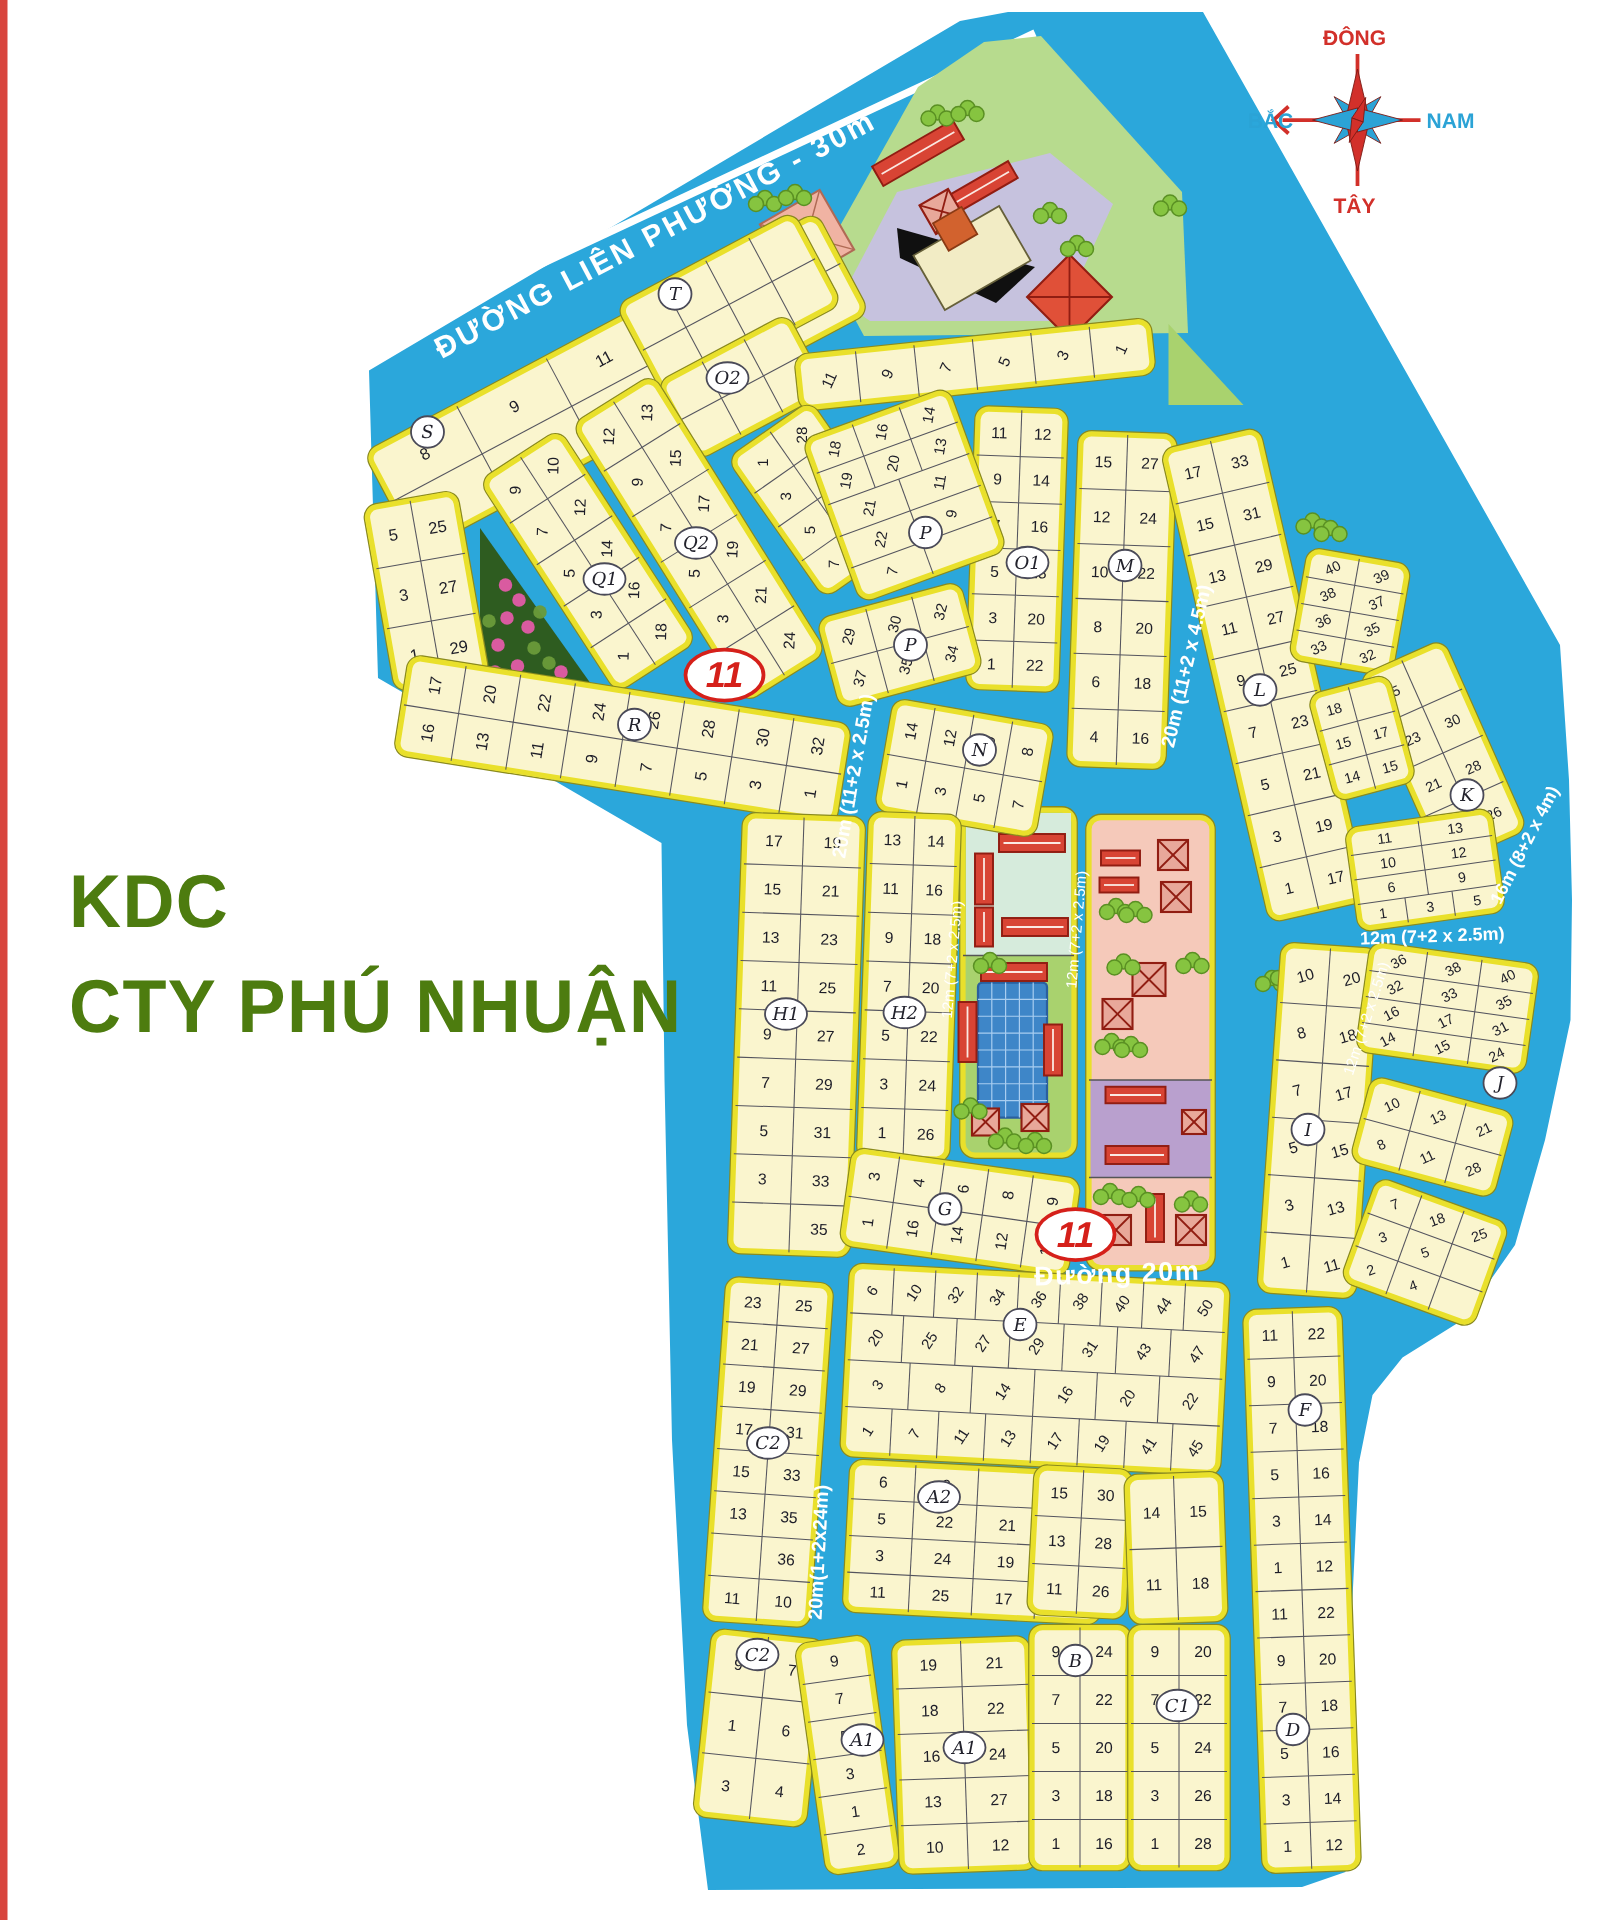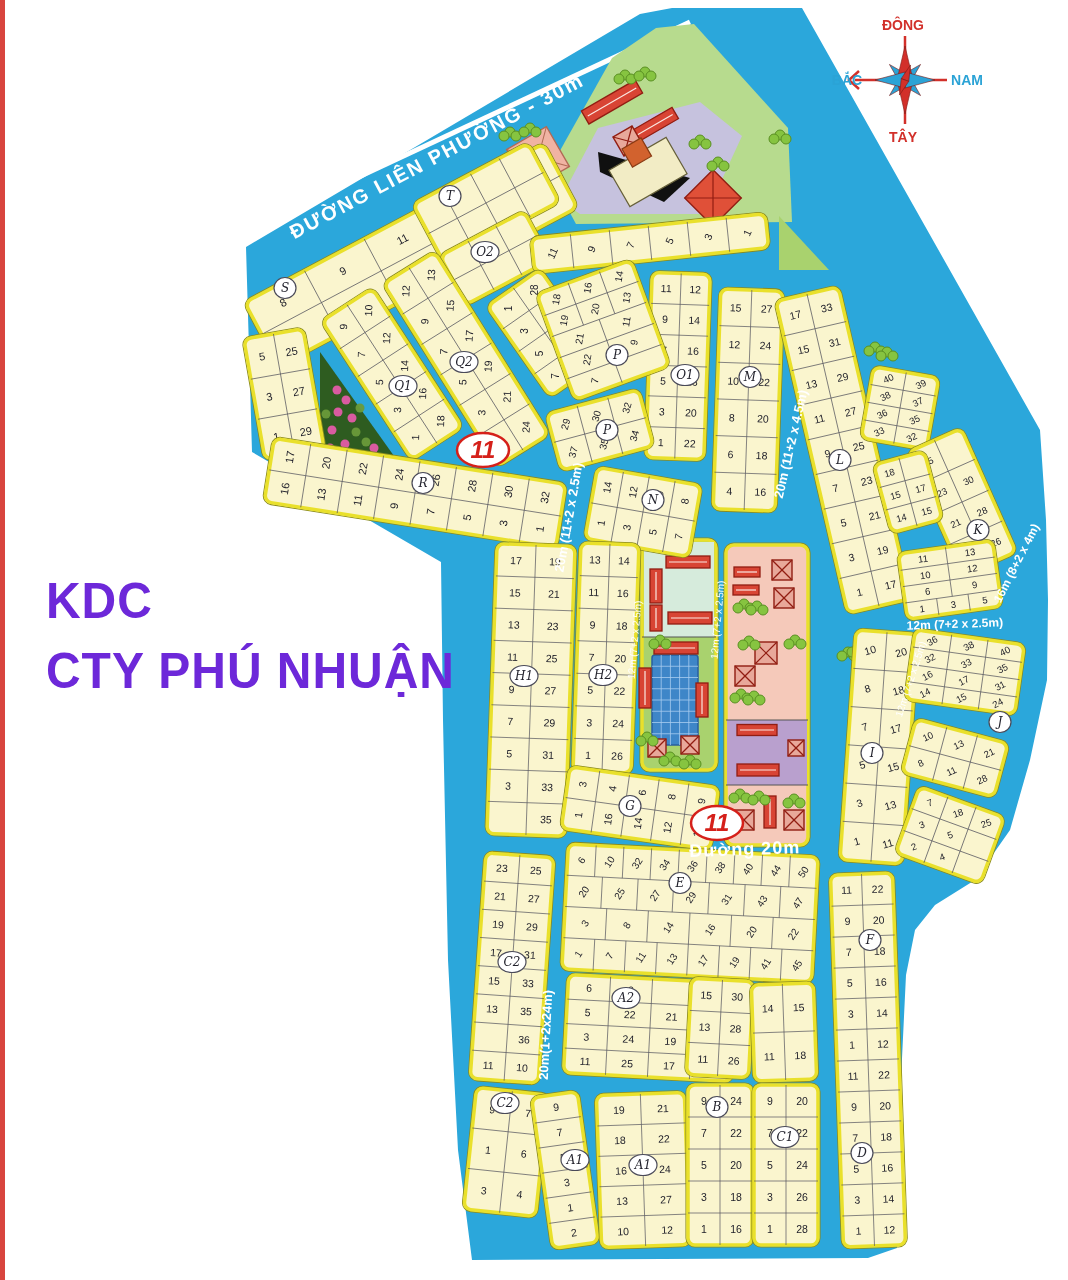--- a/index.html
+++ b/index.html
@@ -1342,17 +1342,17 @@
           <polygon points="935,80 905,88 905,80 905,72" fill="#2ba3d6" stroke="#7a1a14" stroke-width="0.6"></polygon>
           <polygon points="875,80 905,72 905,80 905,88" fill="#2ba3d6" stroke="#7a1a14" stroke-width="0.6"></polygon>
           <polygon points="910.4723222932107,64.96491806742546 908.7587704831436,81.36808057330268 905,80 901.2412295168564,78.63191942669732" fill="#d2302a" stroke="#7a1a14" stroke-width="0.6"></polygon>
           <polygon points="899.5276777067893,95.03508193257454 901.2412295168564,78.63191942669732 905,80 908.7587704831436,81.36808057330268" fill="#d2302a" stroke="#7a1a14" stroke-width="0.6"></polygon>
           <text x="903" y="30" text-anchor="middle" font-size="14" font-weight="bold" fill="#d2302a">ĐÔNG</text>
           <text x="903" y="142" text-anchor="middle" font-size="14" font-weight="bold" fill="#d2302a">TÂY</text>
           <text x="847" y="85" text-anchor="middle" font-size="14" font-weight="bold" fill="#2ba3d6">BẮC</text>
           <text x="967" y="85" text-anchor="middle" font-size="14" font-weight="bold" fill="#2ba3d6">NAM</text>
         </g>
       </svg></div>
-  <div id="plan-title" style="color: #6d28d9;">
+  <div id="plan-title" style="color: #4d7c0f;">
     <div>KDC</div>
     <div>CTY PHÚ NHUẬN</div>
   </div>
 </div>
 
 </body></html>

